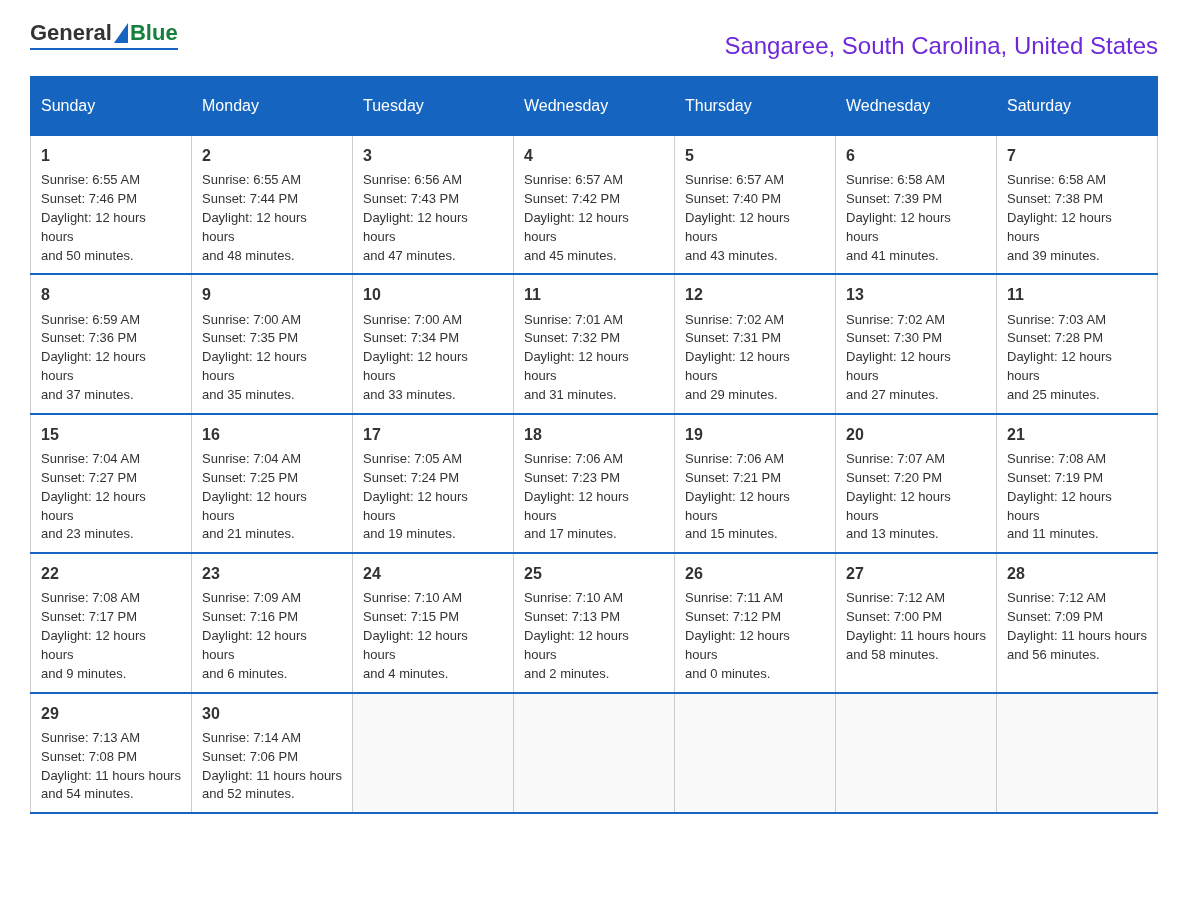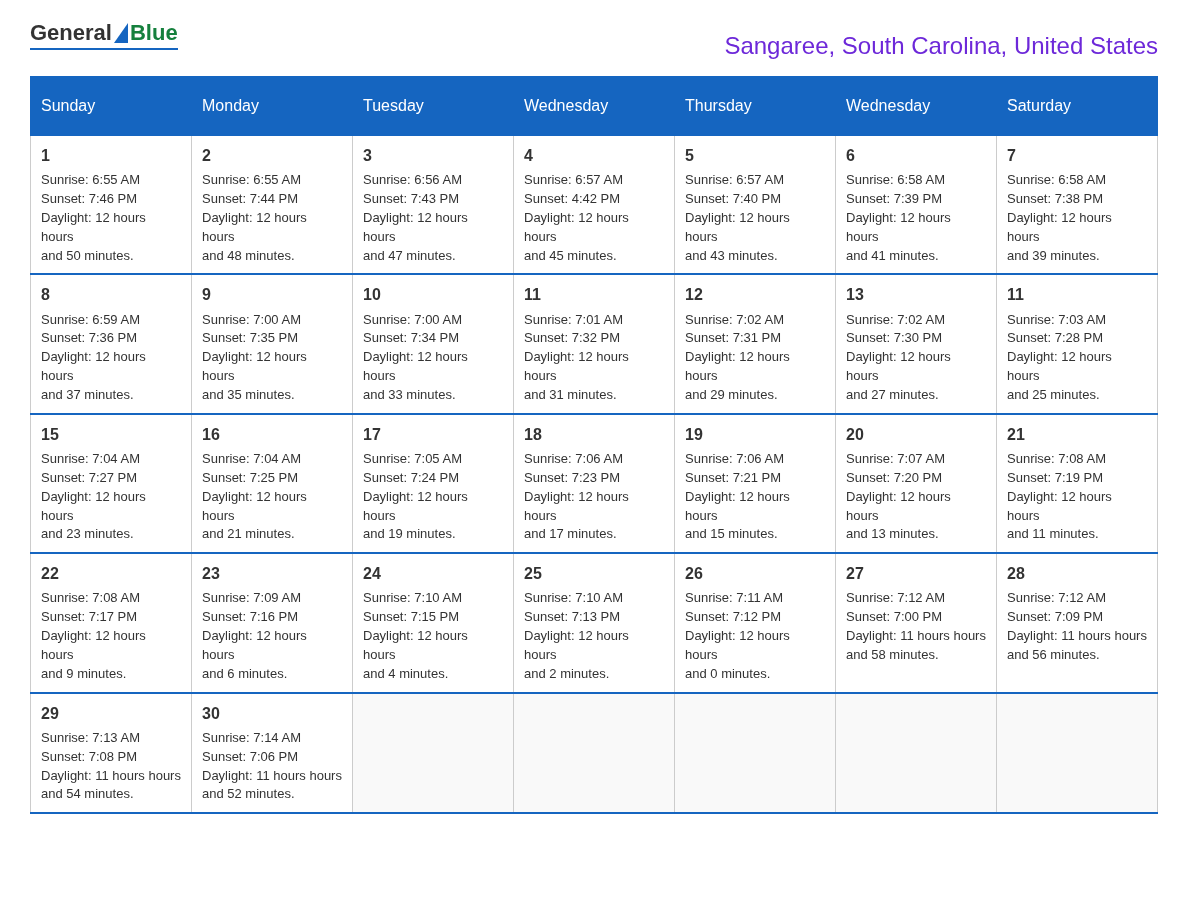--- a/index.html
+++ b/index.html
@@ -149,21 +149,21 @@
         <td>
         <span class="day-num">3</span>
         <span>Sunrise: 6:56 AM</span><br>
         <span>Sunset: 7:43 PM</span><br>
         <span>Daylight: 12 hours hours</span><br>
         <span>and 47 minutes.</span>
       </td>
         <td>
         <span class="day-num">4</span>
         <span>Sunrise: 6:57 AM</span><br>
-        <span>Sunset: 4:42 PM</span><br>
+        <span>Sunset: 7:42 PM</span><br>
         <span>Daylight: 12 hours hours</span><br>
         <span>and 45 minutes.</span>
       </td>
         <td>
         <span class="day-num">5</span>
         <span>Sunrise: 6:57 AM</span><br>
         <span>Sunset: 7:40 PM</span><br>
         <span>Daylight: 12 hours hours</span><br>
         <span>and 43 minutes.</span>
       </td>

